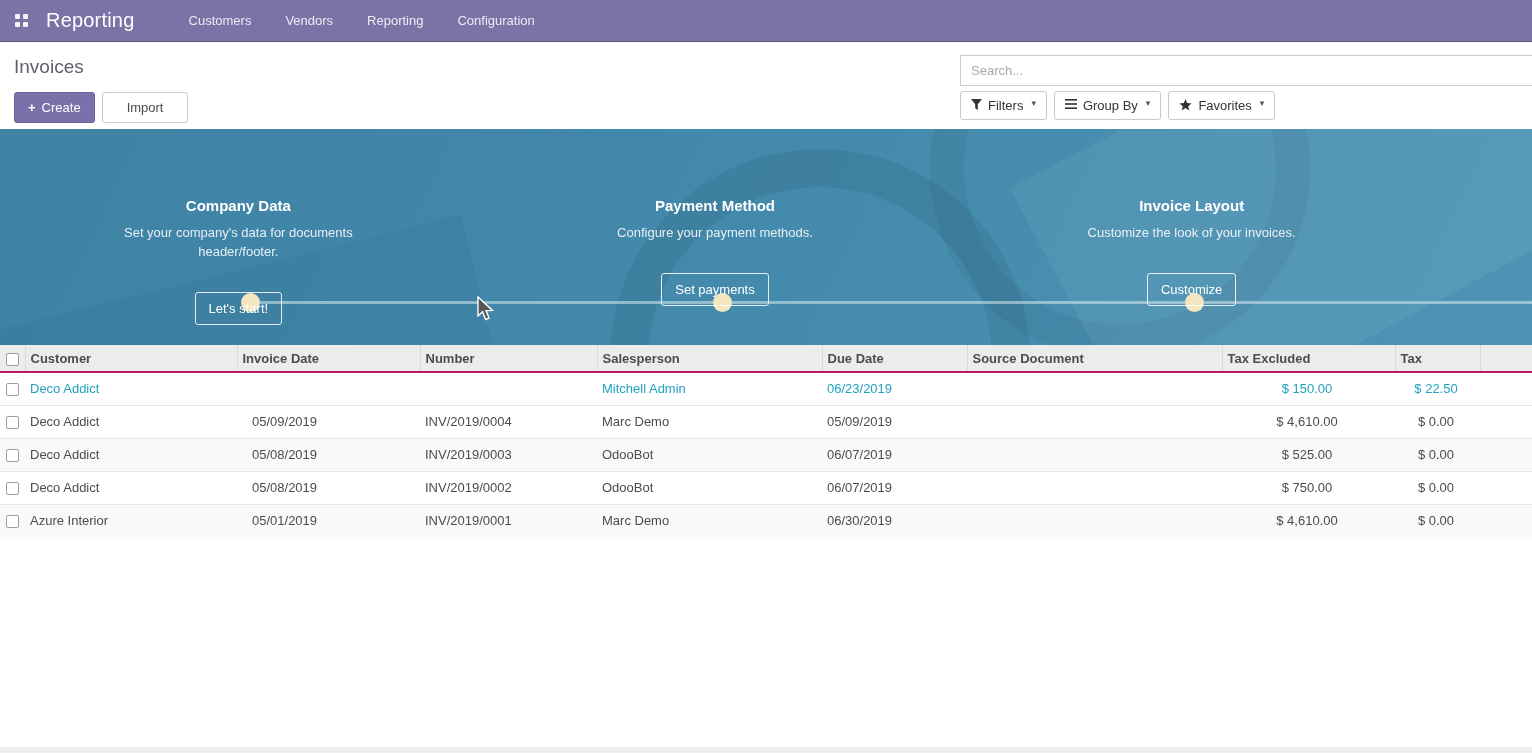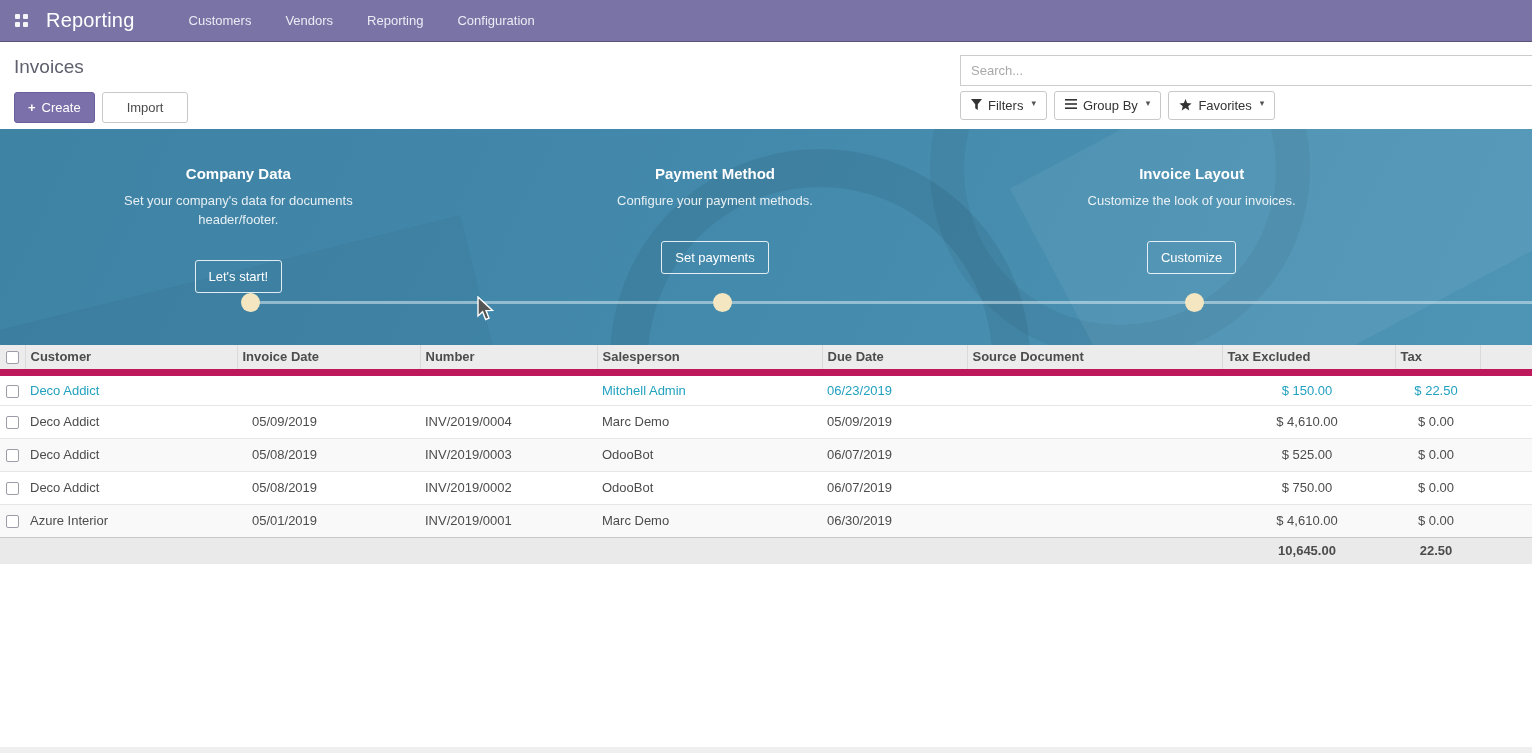--- a/index.html
+++ b/index.html
@@ -65,36 +65,36 @@
     border:34px solid rgba(20,45,60,.08); border-radius:50%; }
   .banner .photo3 { position:absolute; left:1050px; top:-80px; width:520px; height:300px;
     background:rgba(255,255,255,.06); transform:rotate(-28deg); }
   .banner .photo4 { position:absolute; left:-60px; top:150px; width:560px; height:260px;
     background:rgba(10,40,55,.05); transform:rotate(-14deg); }
   .ob-line { position:absolute; top:172px; left:250px; right:0; height:3px;
     background:rgba(214,233,240,.55); }
   .ob-dot { position:absolute; top:164px; width:19px; height:19px; border-radius:50%;
     background:#f4e6c0; }
   .ob-steps { position:absolute; top:0; left:0; width:1430px; height:100%; display:flex; }
-  .ob-step { width:33.3333%; text-align:center; padding-top:36px; }
+  .ob-step { width:33.3333%; text-align:center; padding-top:68px; }
   .ob-title { color:#fff; font-size:15px; font-weight:bold; }
   .ob-desc { color:rgba(255,255,255,.87); font-size:13px; line-height:19px;
     margin:9px auto 12px; max-width:240px; }
   .ob-btn {
     margin-top:19px; background:transparent; border:1px solid rgba(255,255,255,.85);
     color:#fff; font-size:13px; padding:8px 13px; border-radius:3px; cursor:pointer;
     font-family:inherit;
   }
 
   
   table.list { width:1532px; border-collapse:collapse; table-layout:fixed; font-size:13px; }
   table.list th {
     background:#ececec; color:#4c4c4c; font-weight:bold; text-align:left;
     height:27px; padding:0 5px; border-right:1px solid #dadada;
-    border-bottom:7px solid #be185d; overflow:hidden; white-space:nowrap;
+    border-bottom:2px solid #be185d; overflow:hidden; white-space:nowrap;
   }
   table.list th:last-child { border-right:none; }
   table.list td {
     height:33px; padding:0 5px; border-top:1px solid #e6e6e6;
     overflow:hidden; white-space:nowrap; vertical-align:middle;
   }
   table.list tbody tr:first-child td { border-top:none; }
   table.list tbody tr:nth-child(odd):not(:first-child) { background:#f9f9f9; }
   .col-check { text-align:center !important; }
   .cb {
@@ -284,32 +284,20 @@
       <td>Azure Interior</td>
       <td class="date-cell">05/01/2019</td>
       <td>INV/2019/0001</td>
       <td>Marc Demo</td>
       <td>06/30/2019</td>
       <td></td>
       <td class="num">$ 4,610.00</td>
       <td class="num">$ 0.00</td>
       <td></td>
     </tr>
-    <tr class="totals">
-      <td></td>
-        <td></td>
-        <td></td>
-        <td></td>
-        <td></td>
-        <td></td>
-        <td></td>
-      <td class="num">10,645.00</td>
-      <td class="num">22.50</td>
-      <td></td>
-    </tr>
   </tbody>
 </table>
 
 <div class="bottom-strip"></div>
 
 <svg class="cursor" width="18" height="27" viewBox="0 0 18 27">
   <path d="M1 1 L1 20 L5.6 15.8 L8.6 23.5 L12 22.1 L9 14.6 L15.5 14.4 Z" fill="#555555" stroke="#ffffff" stroke-width="1.4"></path>
 </svg>
 
 </body></html>

